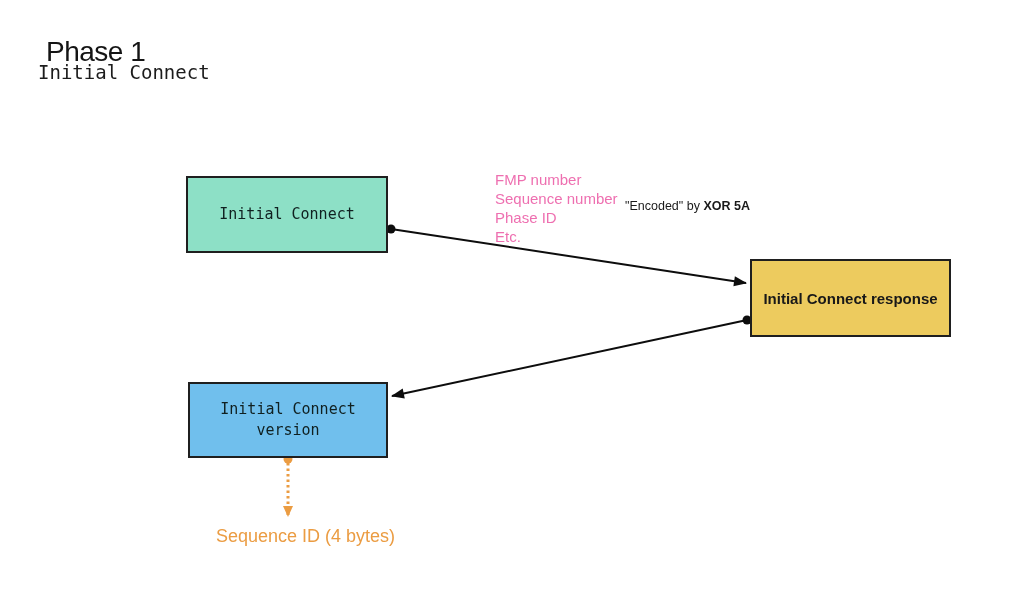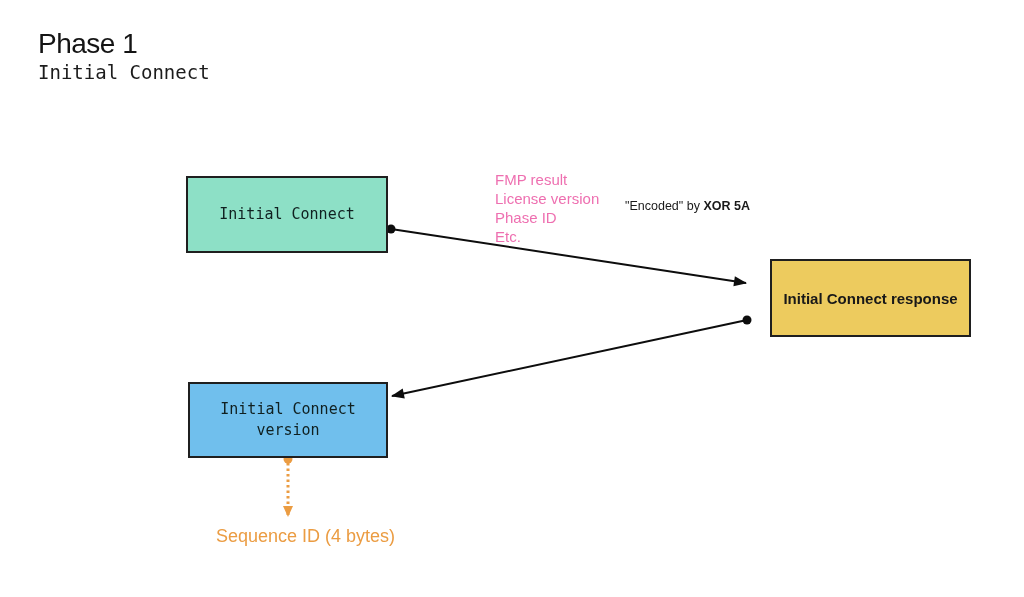--- a/index.html
+++ b/index.html
@@ -9,21 +9,21 @@
     height: 597px;
     background: #ffffff;
     font-family: "Liberation Sans", sans-serif;
     overflow: hidden;
   }
   
   .title {
     position: absolute;
     left: 38px;
     top: 28px;
-    margin: 0;
+    margin: 8px;
     font-size: 28px;
     font-weight: 500;
     letter-spacing: -0.5px;
     color: #141414;
   }
   .subtitle {
     position: absolute;
     left: 38px;
     top: 61px;
     font-family: "DejaVu Sans Mono", "Liberation Mono", monospace;
@@ -43,21 +43,20 @@
   }
   .node-mono {
     font-family: "DejaVu Sans Mono", "Liberation Mono", monospace;
     font-size: 15px;
     line-height: 21px;
   }
   .node-sans {
     font-size: 15px;
     font-weight: 700;
     color: #181818;
-    margin-left: 20px;
   }
   #node-initial-connect {
     left: 186px; top: 176px; width: 202px; height: 77px;
     background: #8de0c6;
   }
   #node-initial-connect-response {
     left: 750px; top: 259px; width: 201px; height: 78px;
     background: #edcb5e;
   }
   #node-initial-connect-result {
@@ -139,22 +138,22 @@
   </div>
 
   <div class="node node-mono" id="node-initial-connect-result">
     <span>
       <span>Initial Connect</span><br>
       <span>version</span>
     </span>
   </div>
 
   <div class="payload-note">
-    <div>FMP result</div>
-    <div>License version</div>
+    <div>FMP number</div>
+    <div>Sequence number</div>
     <div>Phase ID</div>
     <div>Etc.</div>
   </div>
 
   <div class="encoded-note"><span></span><span>"Encoded" by </span><b>XOR 5A</b></div>
 
   <div class="sequence-note">Sequence ID (4 bytes)</div>
 
 </div>
 

